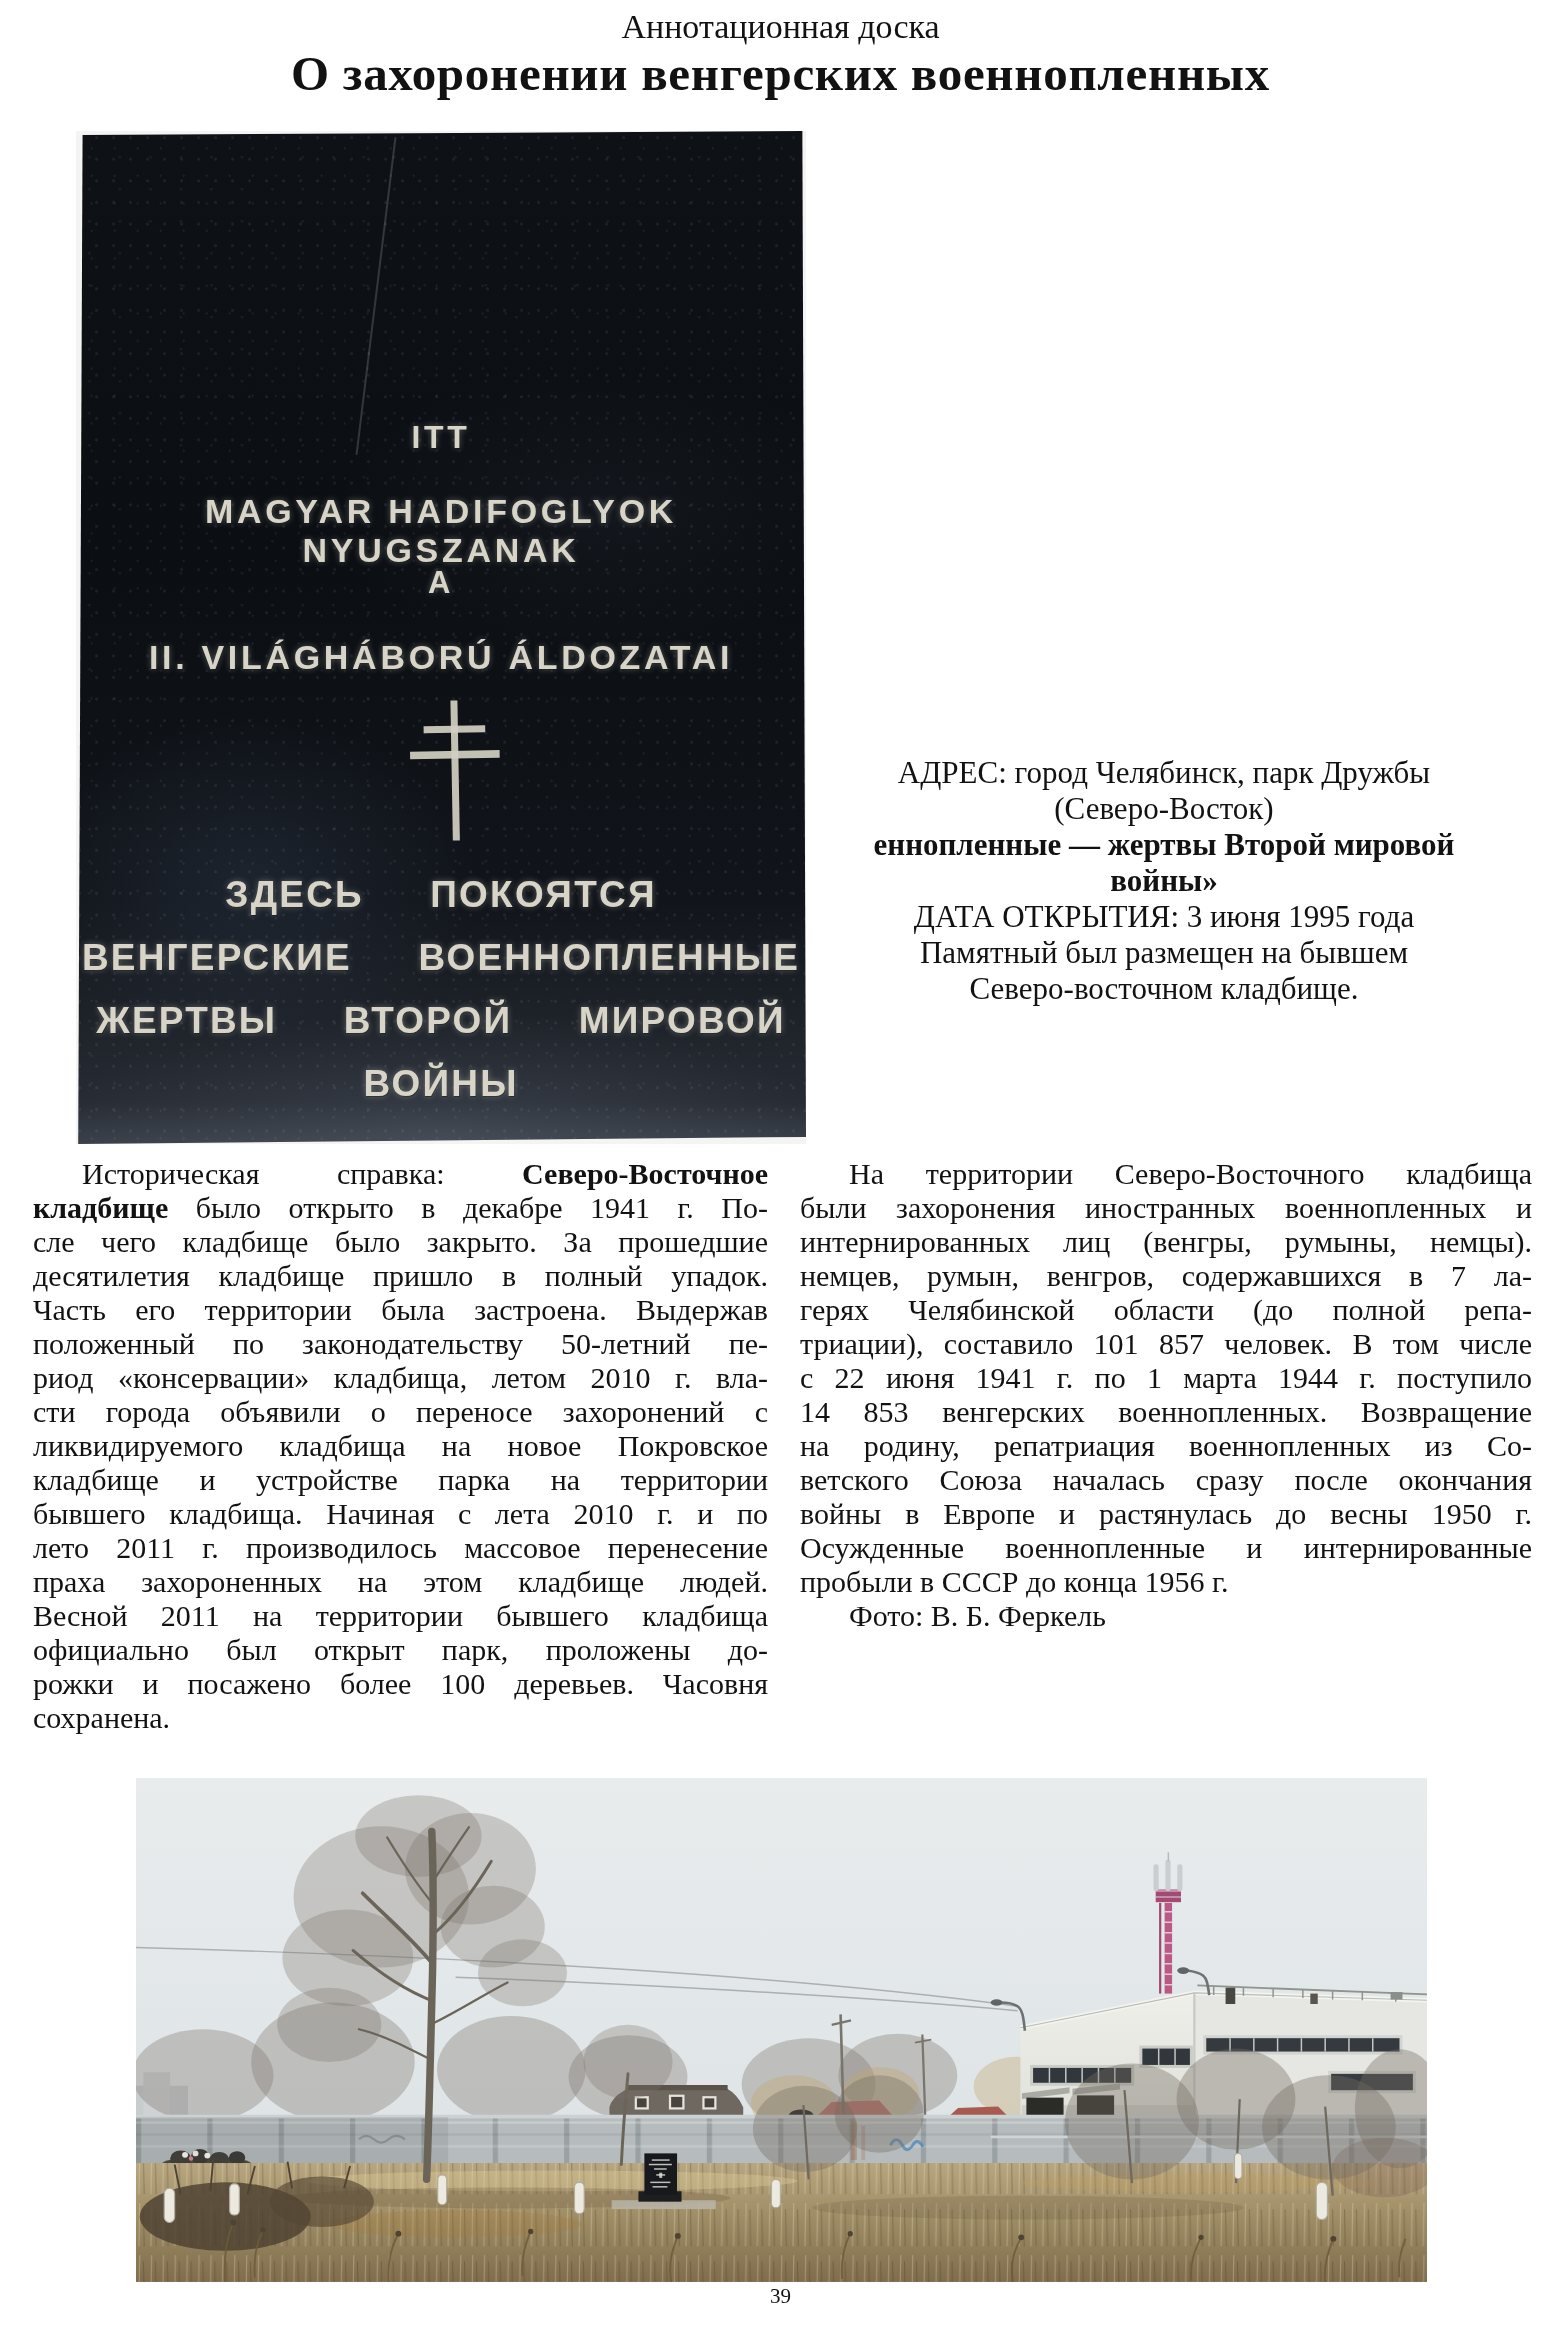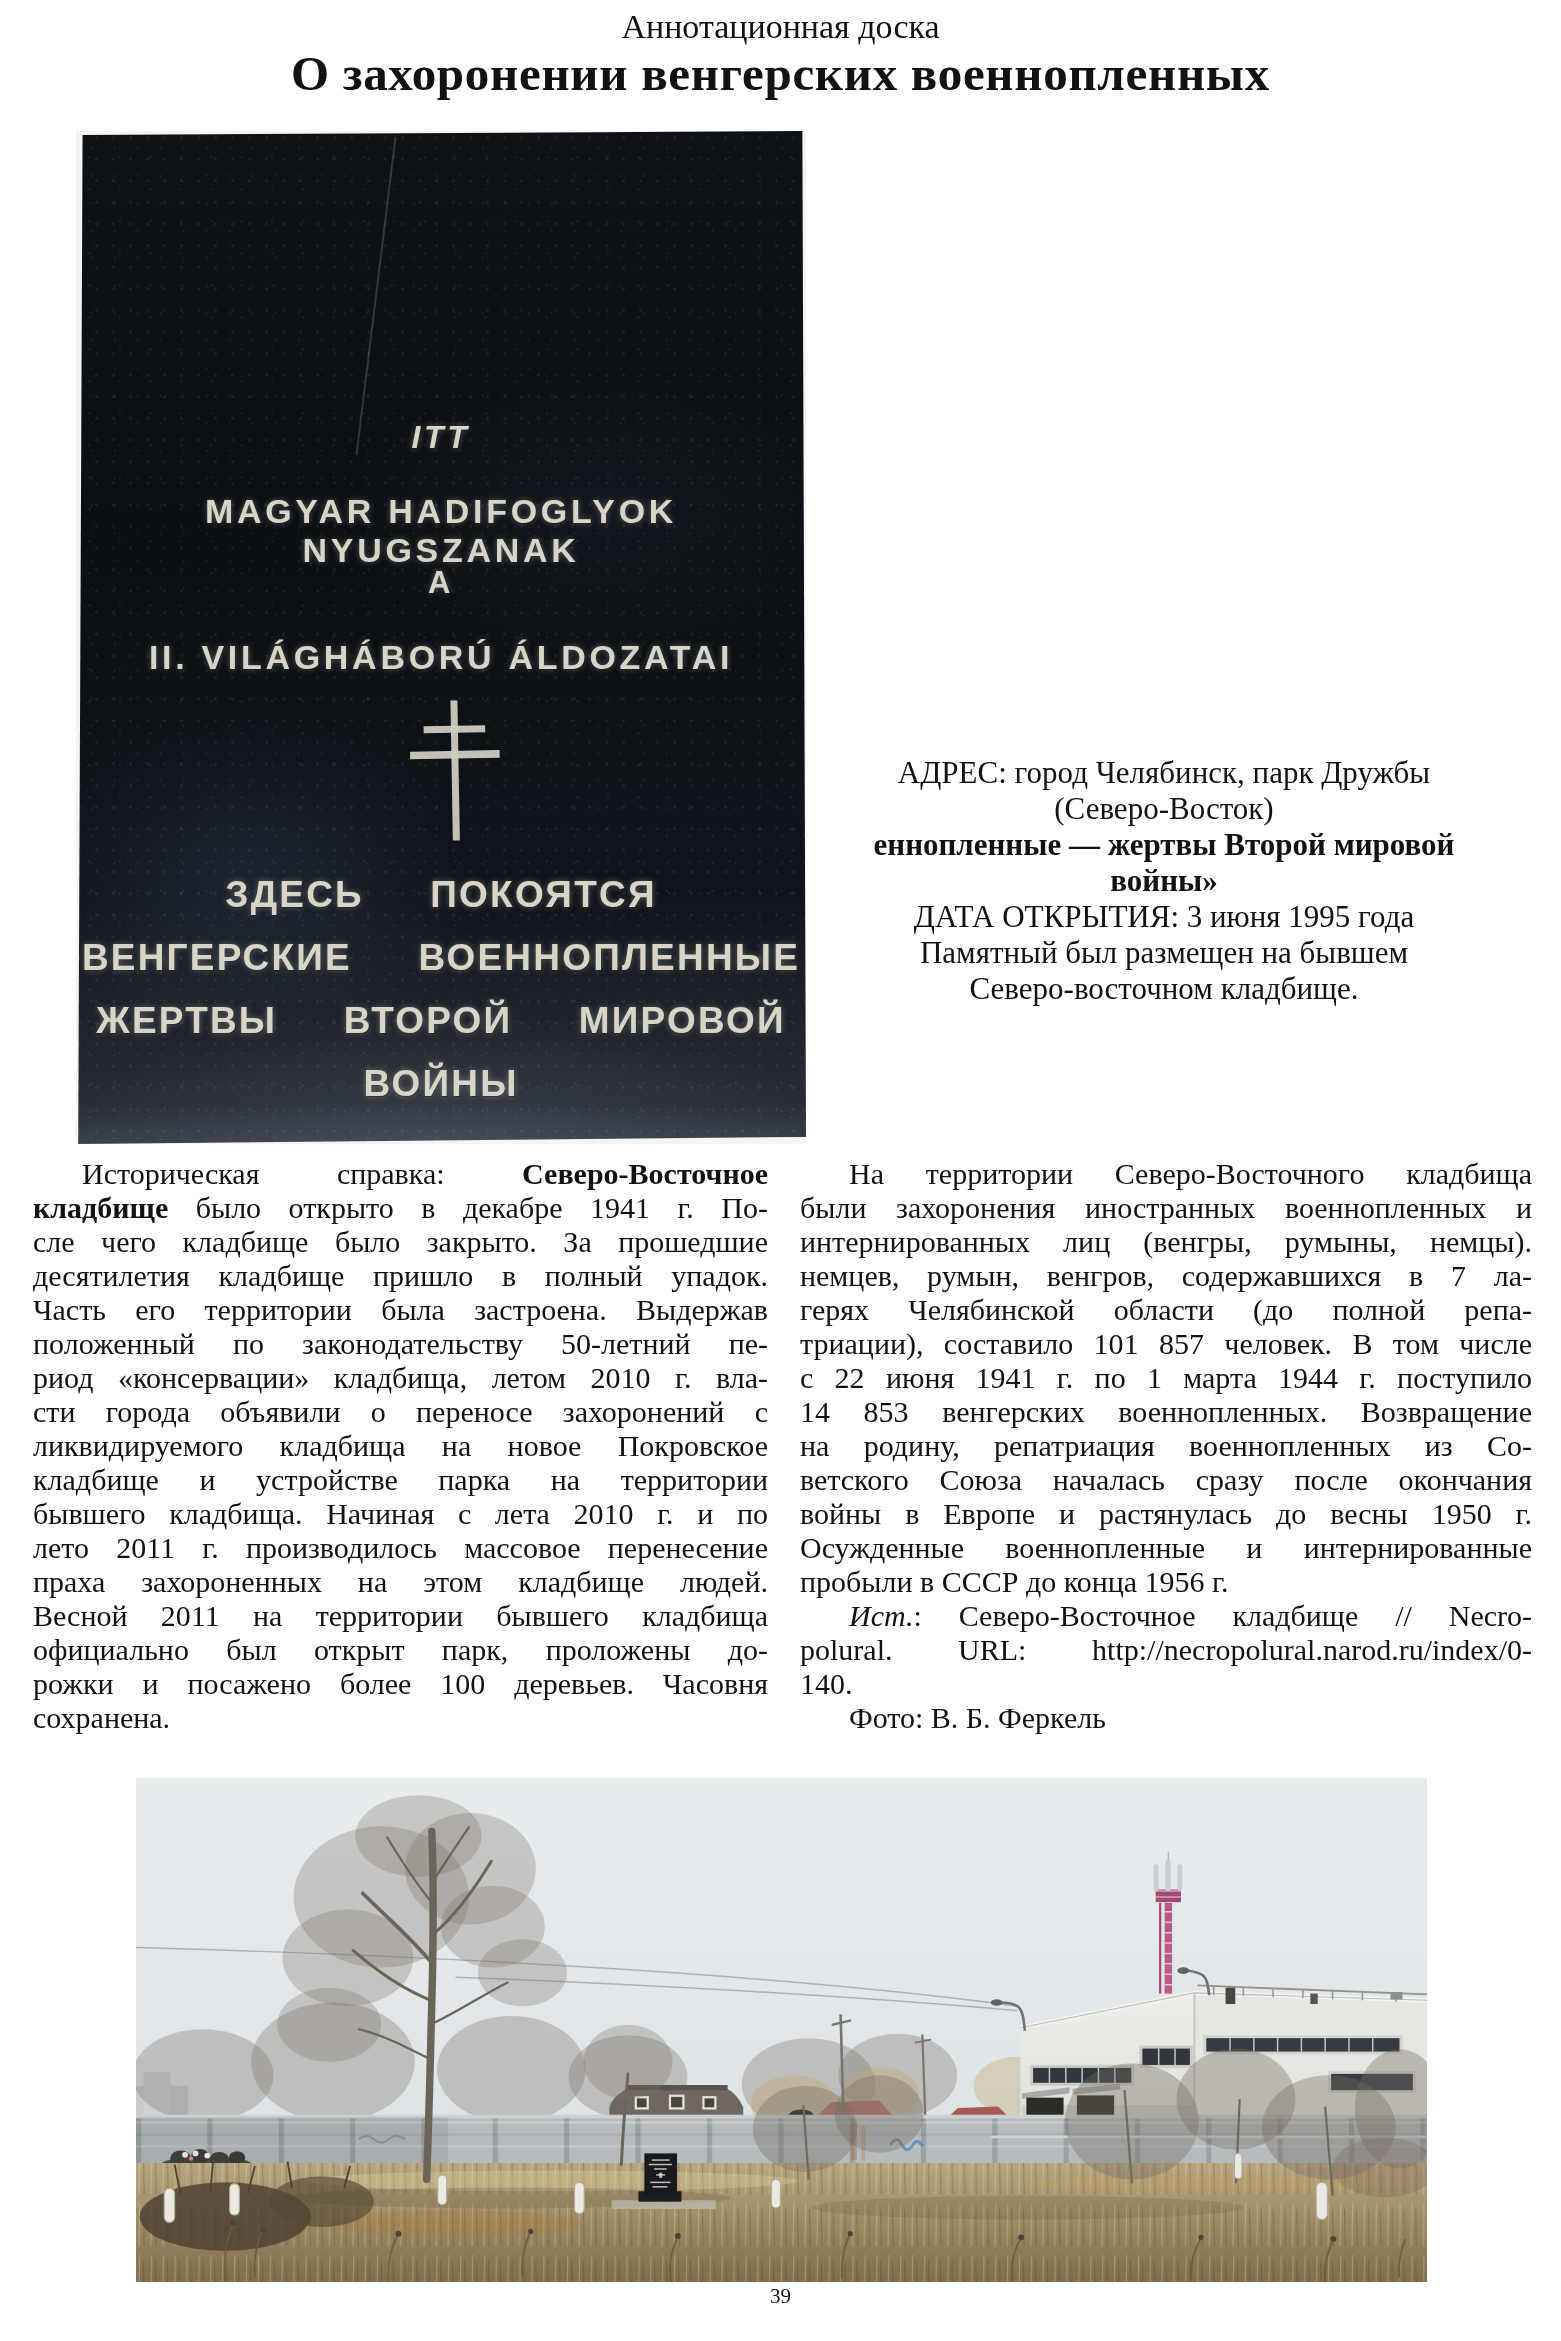--- a/index.html
+++ b/index.html
@@ -25,21 +25,21 @@
       radial-gradient(ellipse 520px 164px at 50% 99%, rgba(140,150,170,0.16), transparent 75%),
       linear-gradient(180deg,#0e1116 0%,#0b0e12 42%,#11151b 76%,#272c34 96%,#3a4049 100%);
     background-size:17px 21.6px, 23px 27.5px, 30.5px 32px, auto, auto, auto, auto;}
   .crack{position:absolute;left:41%;top:4.5px;width:2.2px;height:320px;
          background:rgba(205,212,224,0.20);transform:rotate(7deg);filter:blur(0.7px);}
   .plaque-text{position:absolute;left:0;width:100%;text-align:center;
          font-family:"Liberation Sans", sans-serif;font-weight:bold;color:#d8d4c7;
          text-shadow:0 0 6.7px rgba(225,225,215,0.35), 0.7px 0.7px 0 rgba(0,0,0,0.5);}
   .hu{top:288px;letter-spacing:3.7px;}
   .hu .line{height:73px;font-size:34px;}
-  .hu .line:nth-child(1){font-size:32px;font-style:italic;}
+  .hu .line:nth-child(1){font-size:32px;}
   .hu .line:nth-child(3){font-size:31px;}
   .ru{top:743px;letter-spacing:2.2px;word-spacing:54px;}
   .ru .line{height:63px;font-size:37px;}
   .cross{position:absolute;top:565px;left:50%;transform:translateX(-38%) rotate(-1deg);}
 
   
   .info{position:absolute;left:807px;top:755px;width:714px;
         font-size:31px;line-height:36px;text-align:center;}
   .b{font-weight:bold;} .i{font-style:italic;}
 
@@ -131,25 +131,20 @@
         <div class="line"><span>триации), составило 101 857 человек. В том числе</span></div>
         <div class="line"><span>с 22 июня 1941 г. по 1 марта 1944 г. поступило</span></div>
         <div class="line"><span>14 853 венгерских военнопленных. Возвращение</span></div>
         <div class="line"><span>на родину, репатриация военнопленных из Со-</span></div>
         <div class="line"><span>ветского Союза началась сразу после окончания</span></div>
         <div class="line"><span>войны в Европе и растянулась до весны 1950 г.</span></div>
         <div class="line"><span>Осужденные военнопленные и интернированные</span></div>
         <div class="line ln-last"><span>пробыли в СССР до конца 1956 г.</span></div>
       </div>
       <div class="para">
-        <div class="line ln-first"><span class="i">Ист.</span><span>: Северо-Восточное кладбище // Necro-</span></div>
-        <div class="line"><span>polural. URL: http://necropolural.narod.ru/index/0-</span></div>
-        <div class="line ln-last"><span>140.</span></div>
-      </div>
-      <div class="para">
         <div class="line ln-first ln-last"><span>Фото: В. Б. Феркель</span></div>
       </div>
     </div>
 
   <figure class="photo">
     <svg width="1291" height="504" viewBox="0 0 1737 678">
       <defs>
         <linearGradient id="skyG" x1="0" y1="0" x2="0" y2="1">
           <stop offset="0" stop-color="#e8eced"></stop>
             <stop offset="0.6" stop-color="#e0e5e8"></stop>

